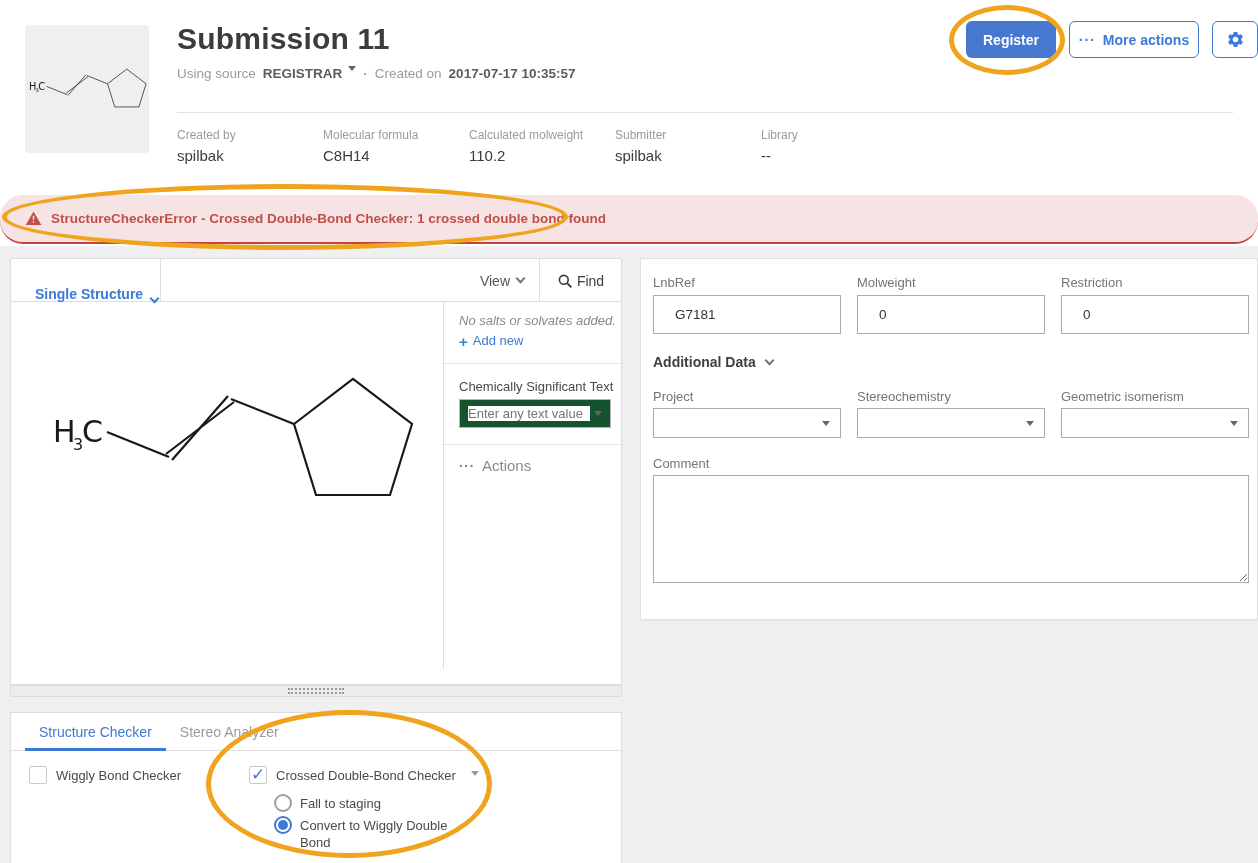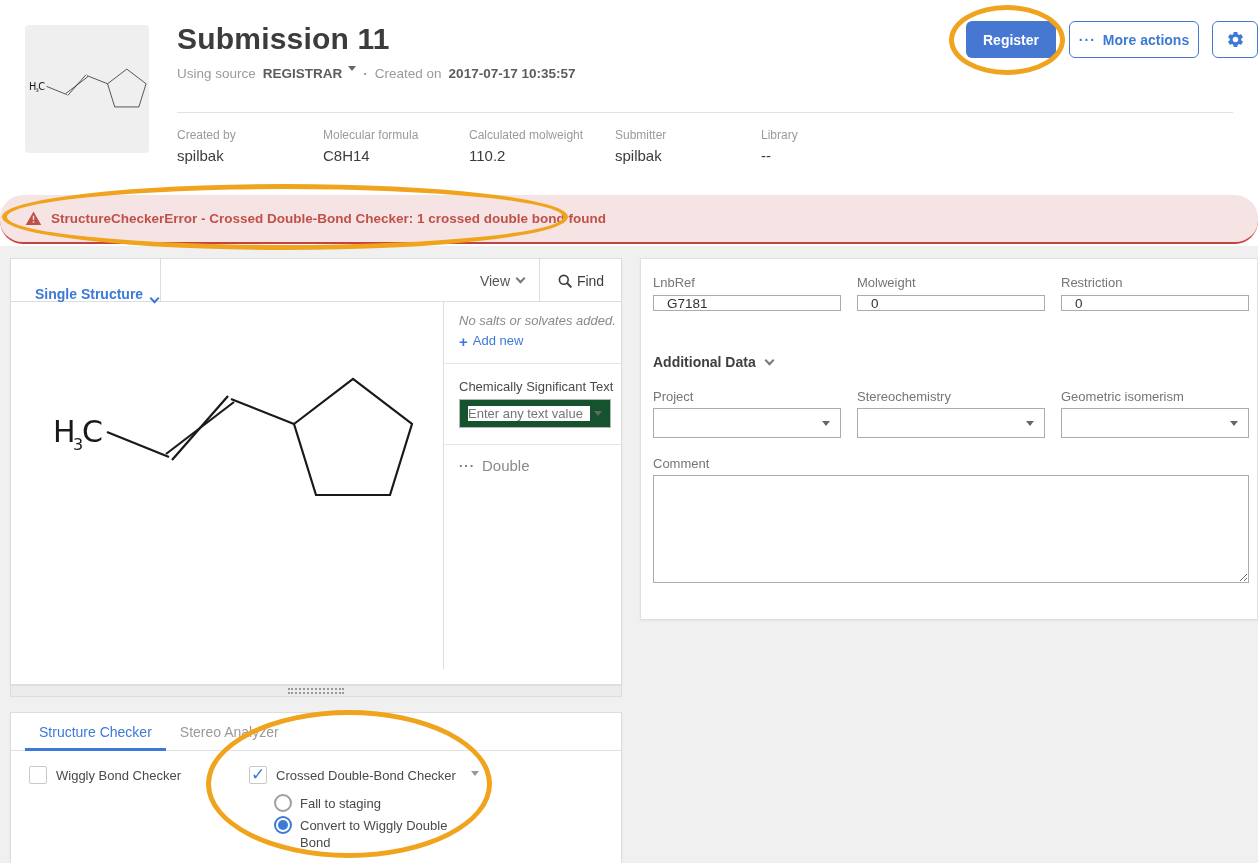--- a/index.html
+++ b/index.html
@@ -79,21 +79,21 @@
   .crossed-ck { position:absolute; left:238px; top:53px; display:flex; gap:9px; align-items:flex-start; }
   .crossed-caret { margin-left:6px; margin-top:5px; }
   .radio-row1 { position:absolute; left:263px; top:81px; display:flex; gap:8px; align-items:flex-start; }
   .radio-row2 { position:absolute; left:263px; top:103px; display:flex; gap:8px; align-items:flex-start; }
   .radio-row2 .ck-label { width:160px; line-height:1.3; }
   .ck-label.pad-top { padding-top:2px; }
 
   
   .details-card { left:640px; top:258px; width:618px; height:362px; border:1px solid #e0e0e0; }
   .fld-label { position:absolute; font-size:13px; color:#757575; }
-  .txt-input { position:absolute; width:188px; height:16px; border:1px solid #ababab; padding:0 13px; font-size:13.5px; color:#333; font-family:inherit; background:#fff; }
+  .txt-input { position:absolute; width:188px; height:39px; border:1px solid #ababab; padding:0 21px; font-size:13.5px; color:#333; font-family:inherit; background:#fff; }
   .select-box { position:absolute; width:188px; height:30px; border:1px solid #ababab; background:#fff; display:flex; align-items:center; justify-content:flex-end; padding-right:10px; cursor:pointer; }
   .add-data { position:absolute; left:12px; top:95px; display:flex; align-items:center; gap:10px; font-size:14px; font-weight:bold; color:#3f3f3f; cursor:pointer; }
   .comment-area { position:absolute; left:12px; top:216px; width:596px; height:108px; border:1px solid #ababab; resize:both; font-family:inherit; font-size:13px; padding:6px 8px; color:#333; }
 
   
   .annotation { border:5px solid #f0a31c; border-radius:50%; pointer-events:none; z-index:60; }
   .ann-register { left:949px; top:5px; width:116px; height:70px; }
   .ann-error { left:2px; top:184px; width:566px; height:66px; }
   .ann-checker { left:206px; top:710px; width:286px; height:148px; }
 
@@ -215,21 +215,21 @@
     </div>
     <div class="mini-div1"></div>
     <div class="cst-label">Chemically Significant Text</div>
     <div class="cst-box">
       <input type="text" placeholder="Enter any text value" style="">
       <span class="tri-down"></span>
     </div>
     <div class="mini-div2"></div>
     <div class="actions-item">
       <span class="dots" style="font-size:13px;color:#777">···</span>
-      <span>Double</span>
+      <span>Actions</span>
     </div>
   </div>
 
   <div class="abs splitter">
     <div class="splitter-handle"></div>
   </div>
 
   <div class="abs card checker-card">
     <div class="tabs-row">
       <div class="tab active">

